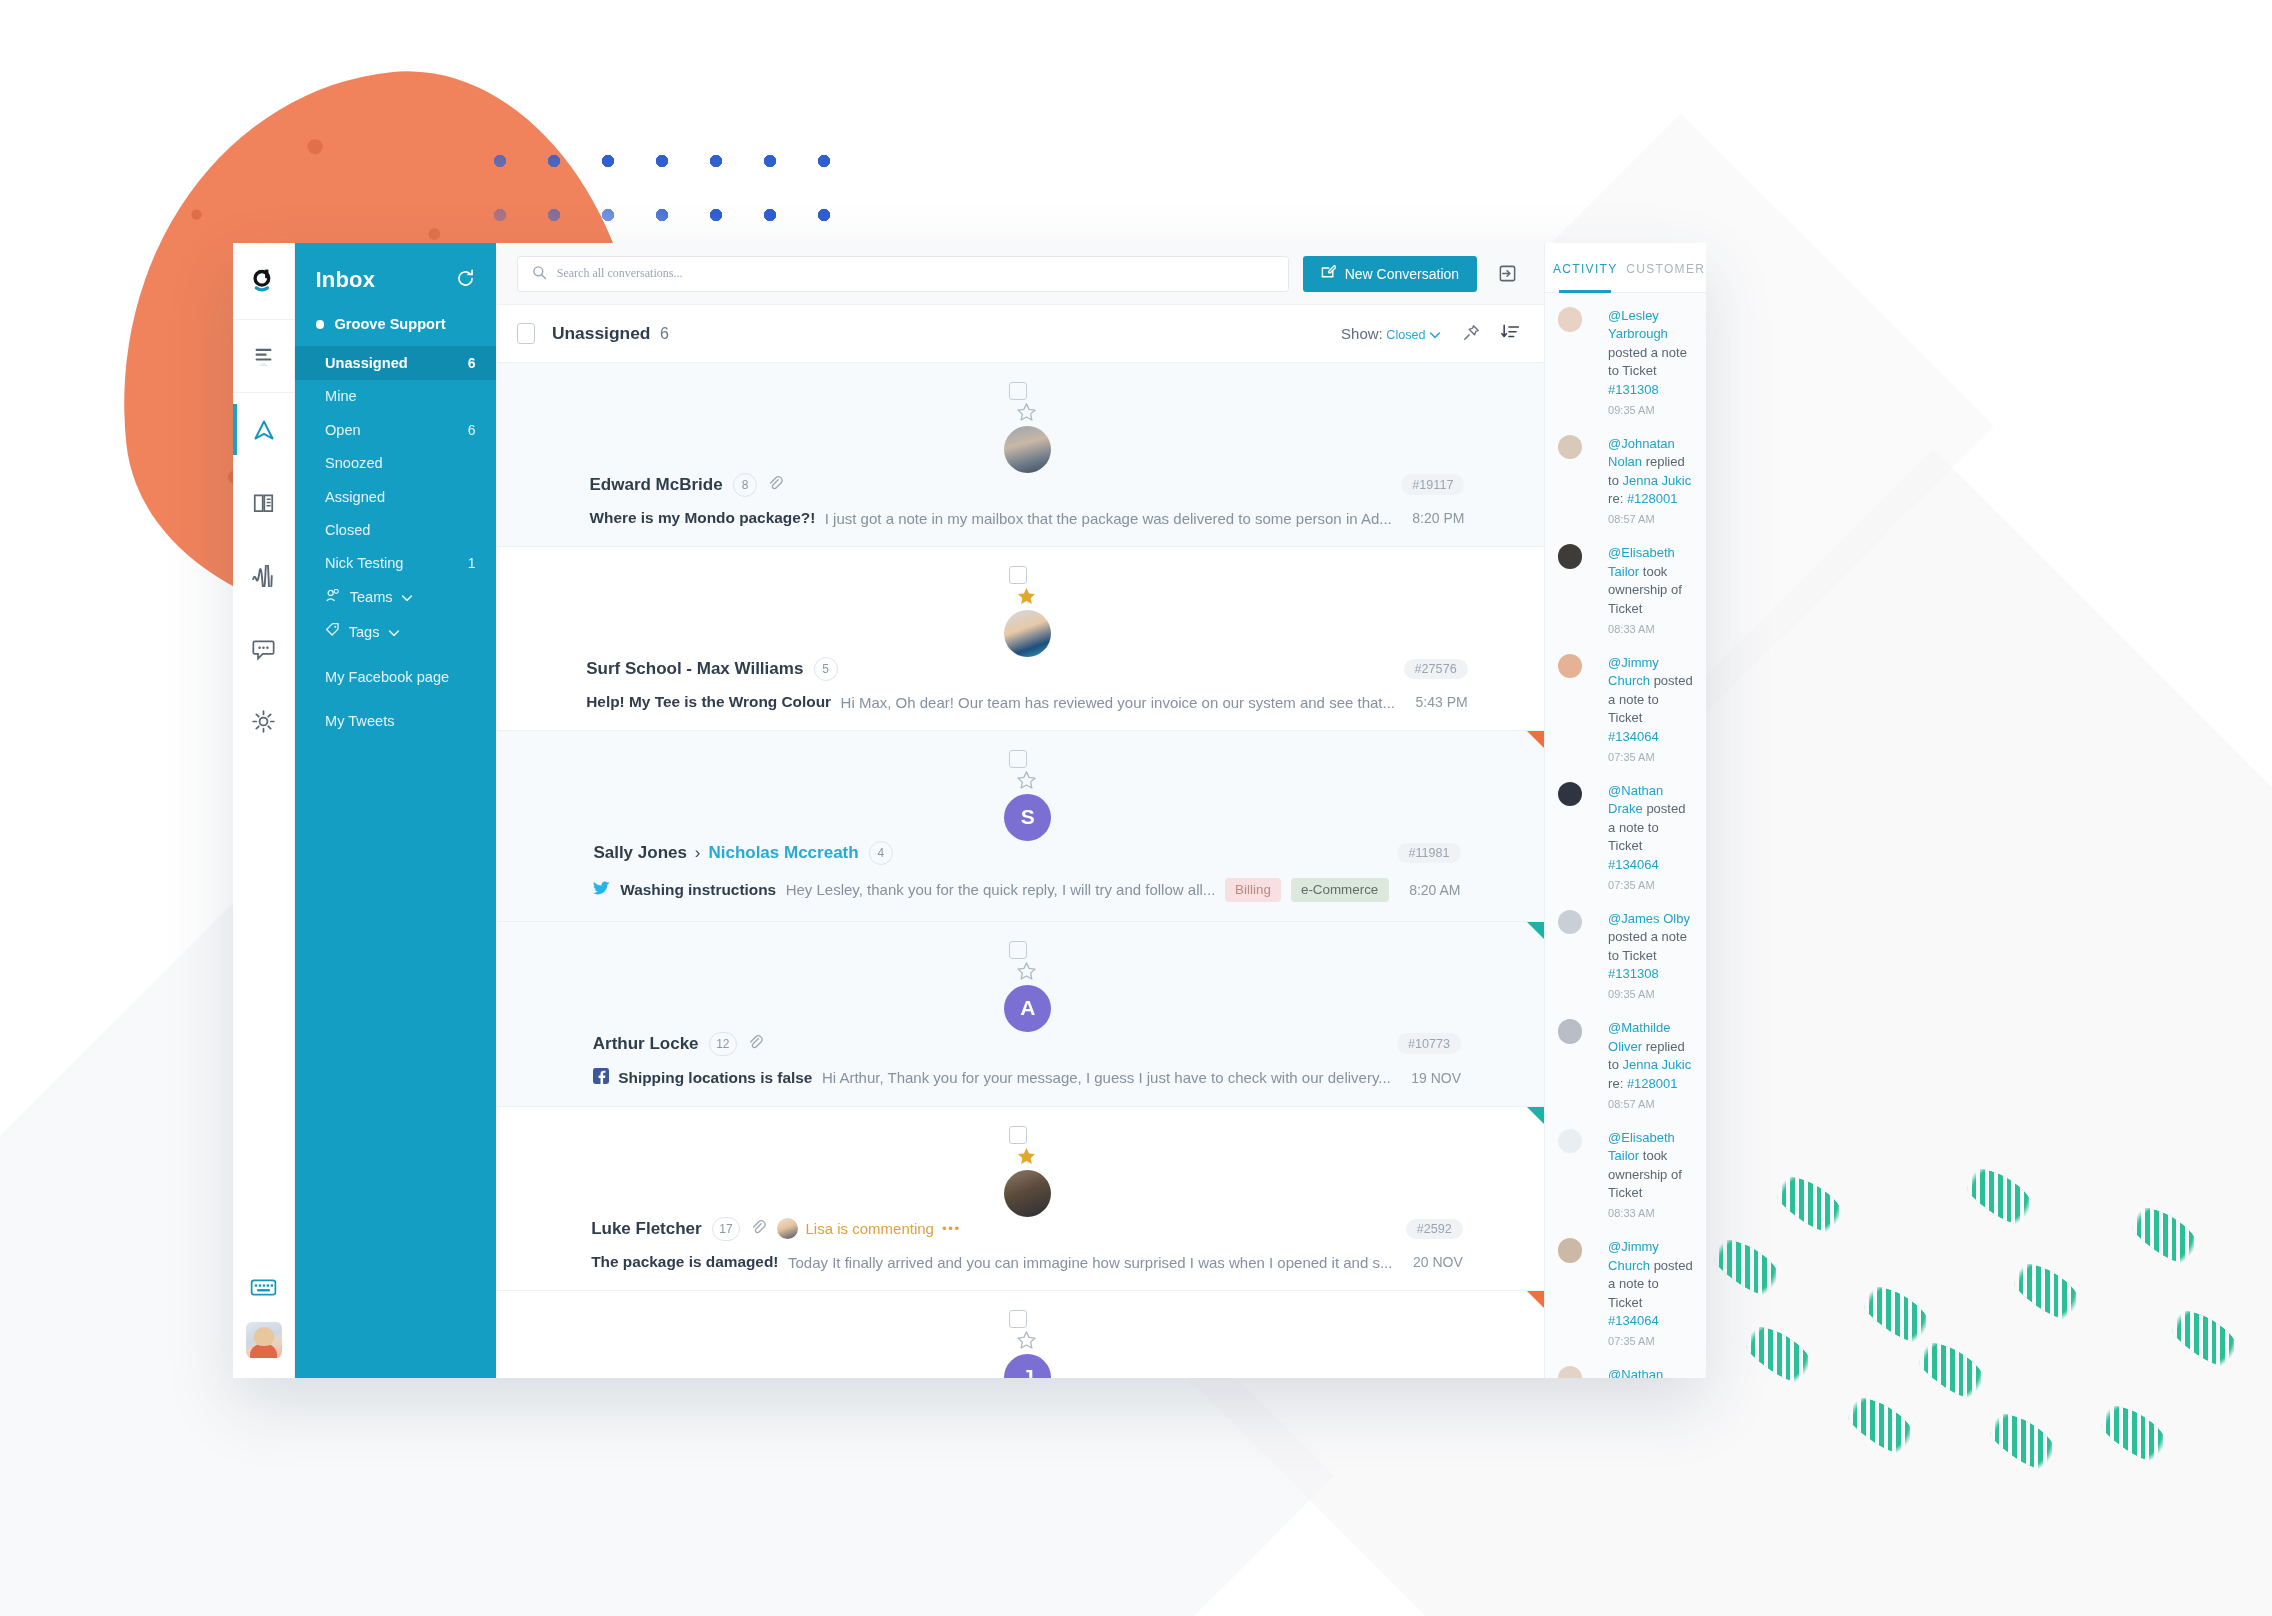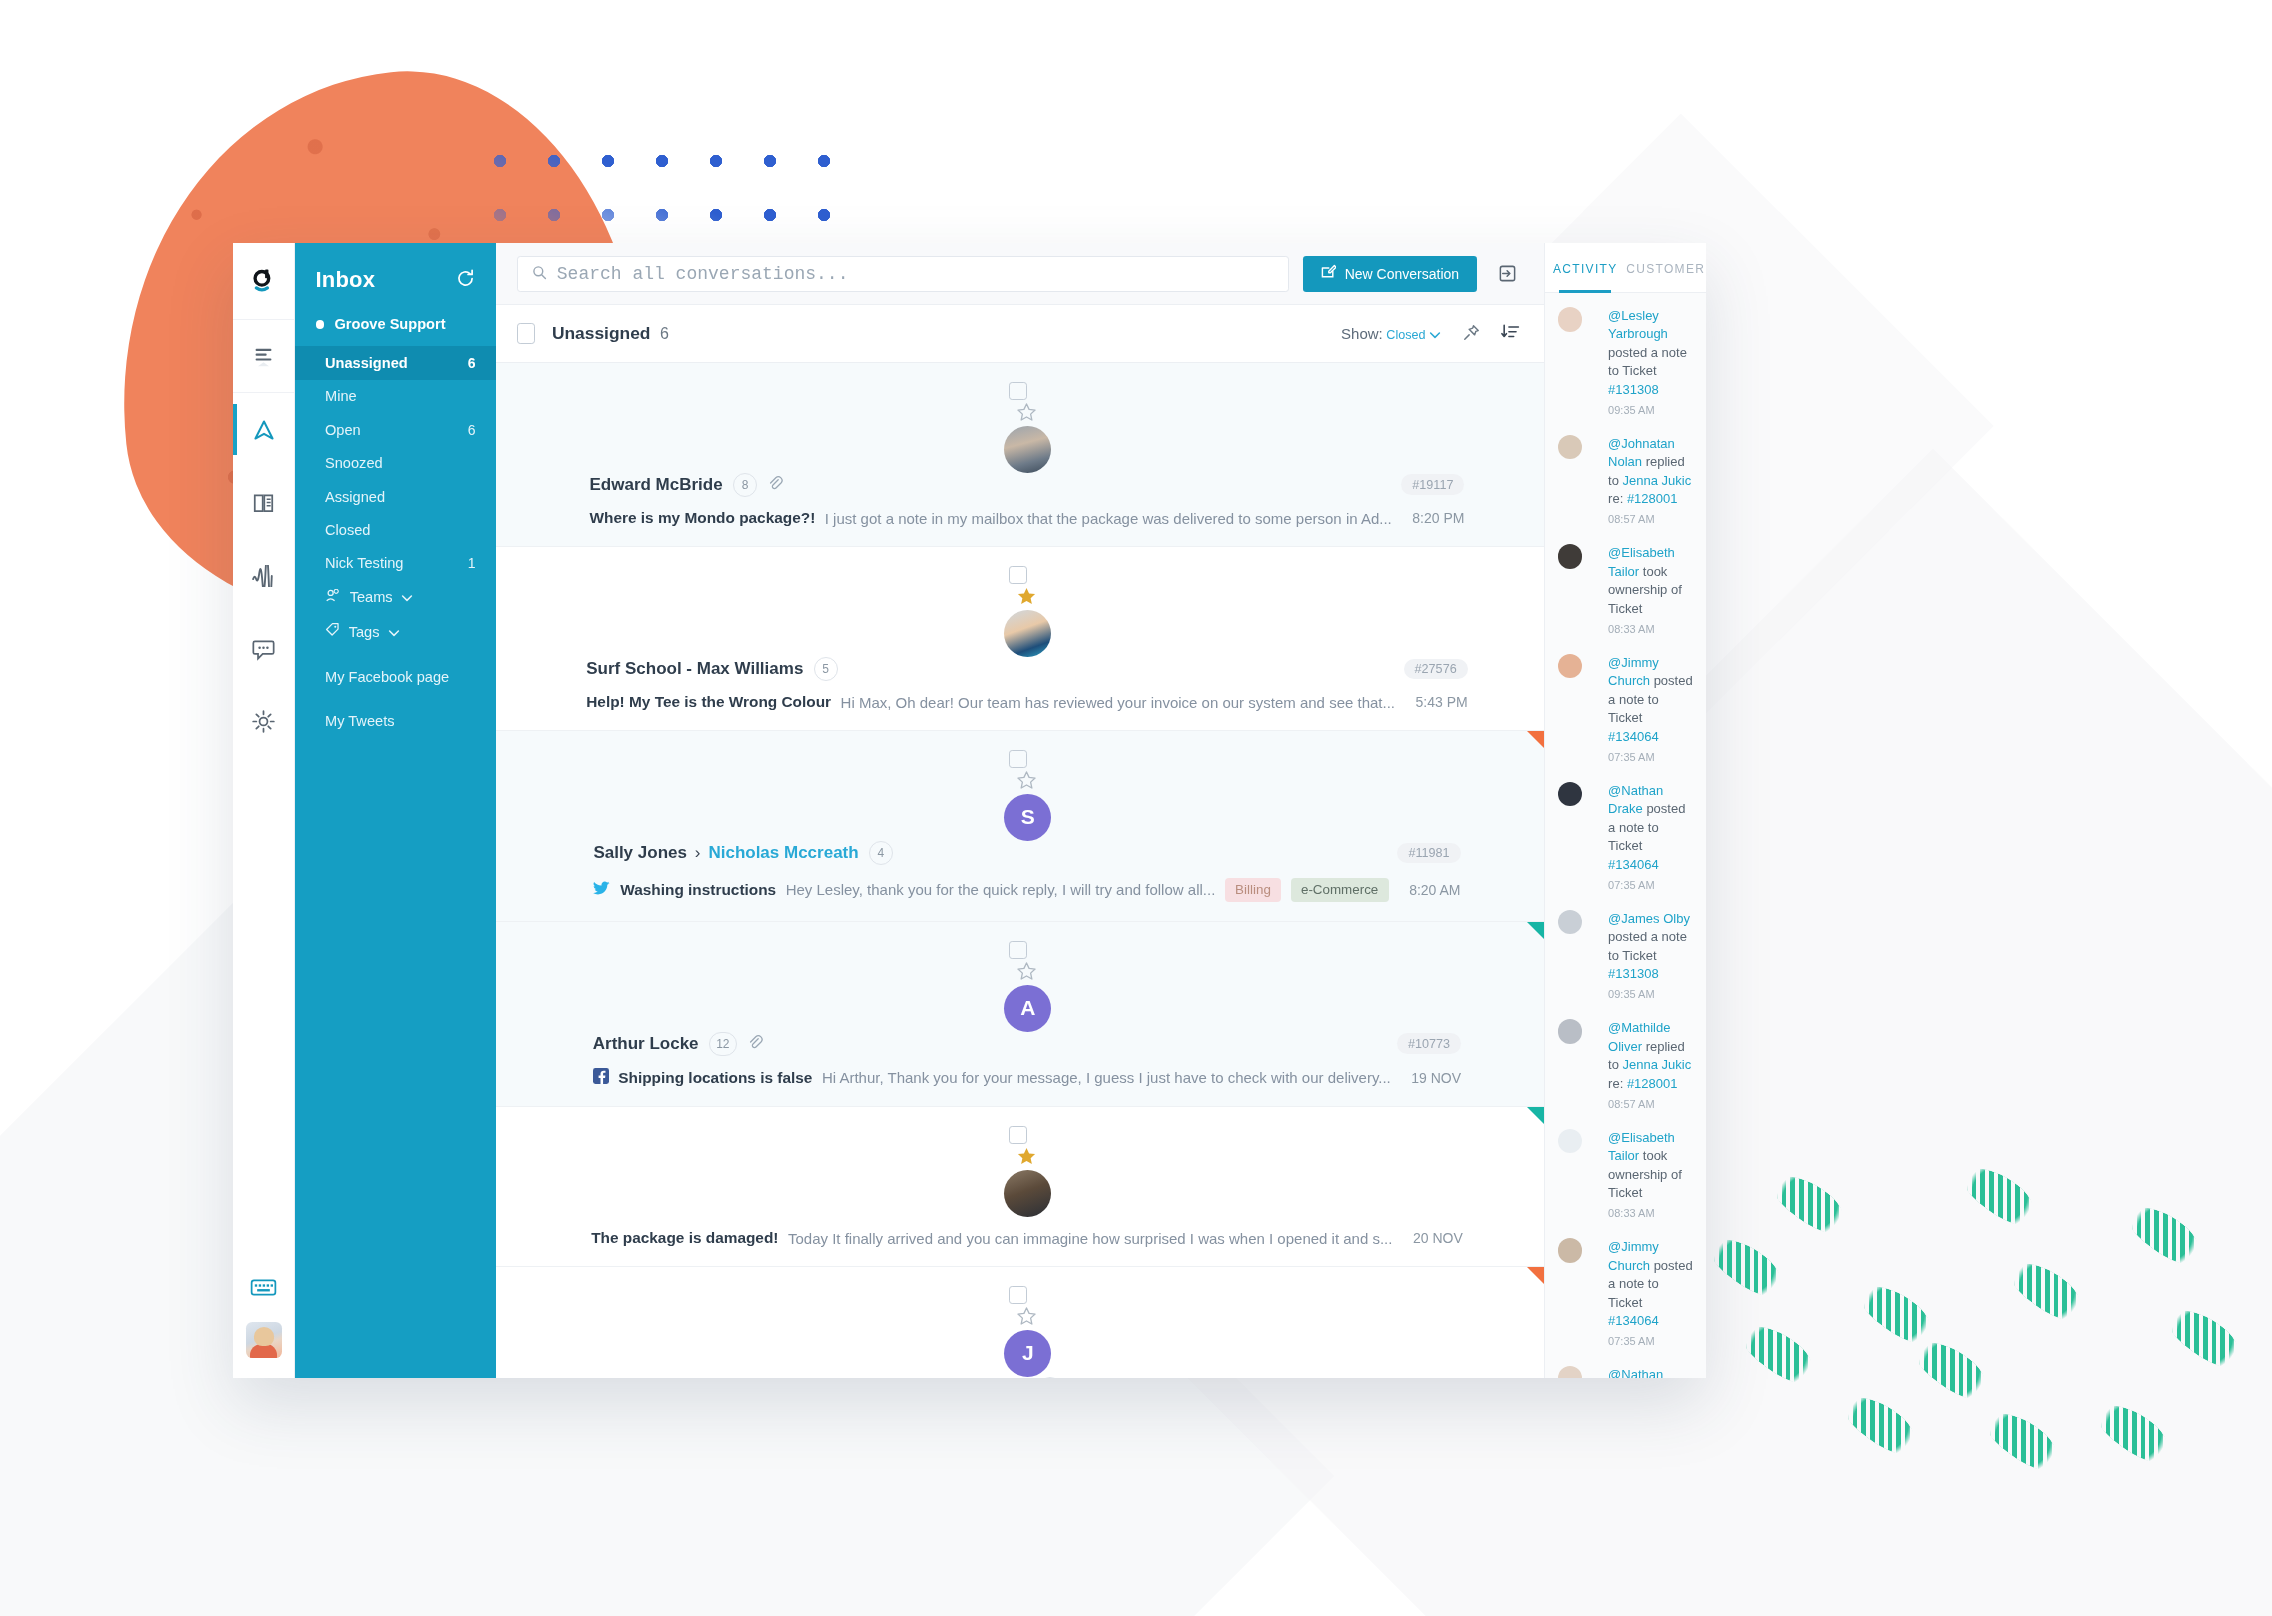--- a/index.html
+++ b/index.html
@@ -116,22 +116,22 @@
   .list{ flex:1; display:flex; flex-direction:column; background:#fff; min-width:0;}
   .toolbar{
     height:62px; background:#f8f9fb; border-bottom:0.8px solid #eceff3;
     display:flex; align-items:center; padding:0 20.5px; gap:14px;
   }
   .search{
     flex:1; height:36px; background:#fff; border:0.8px solid #e4e8ee; border-radius:3.2px;
     display:flex; align-items:center; gap:10.3px; padding:0 14px;
   }
   .search input{
-    border:0; outline:0; font-size:18px; color:#5d6b7a; width:100%;
-    font-family:Liberation Mono, monospace; background:transparent;
+    border:0; outline:0; font-size:12px; color:#5d6b7a; width:100%;
+    font-family:Liberation Serif, serif; background:transparent;
   }
   .search input::placeholder{ color:#9aa7b4; }
   .newconv{
     height:36px; background:#1498bd; color:#fff; border:0; border-radius:3.2px;
     padding:0 17.4px; font-size:14px; display:flex; align-items:center; gap:8.7px;
     cursor:pointer; font-family:"Liberation Sans", sans-serif; white-space:nowrap;
   }
   .collapse-btn{ width:33px; height:36px; display:flex; align-items:center; justify-content:center; cursor:pointer;}
 
   .listhead{
@@ -553,20 +553,35 @@
       <div class="row">
         <div class="corner teal"></div>
         <div class="cbox"></div>
         <div class="star">
           <svg width="21" height="21" viewBox="0 0 27 27">
               <path d="M13.5 2.5 l3.3 7 7.7 .9 -5.7 5.2 1.6 7.6 -6.9 -3.9 -6.9 3.9 1.6 -7.6 -5.7 -5.2 7.7 -.9 z" fill="#e0a82e"></path>
             </svg>
         </div>
         <div class="avatar av-luke"></div>
         <div class="rowbody">
+          <div class="rowtop">
+            <span class="rname">Luke Fletcher</span>
+            <span class="badge-n">17</span>
+            <span>
+              <svg width="16" height="16" viewBox="0 0 20 20">
+                  <path d="M14 6 L7.5 12.5 a2.6 2.6 0 0 0 3.7 3.7 L17.5 10 a4.6 4.6 0 0 0 -6.5 -6.5 L4.5 10" fill="none" stroke="#9aa7b4" stroke-width="1.6" stroke-linecap="round"></path>
+                </svg>
+            </span>
+            <span class="typing">
+              <span class="typing-av"></span>
+              <span>Lisa is commenting</span>
+              <span class="typing-dots">•••</span>
+            </span>
+            <span class="ticket">#2592</span>
+          </div>
           <div class="rowbot">
             <span class="rsubj">The package is damaged!</span>
             <span class="rprev">Today It finally arrived and you can immagine how surprised I was when I opened it and s...</span>
             <span class="rtime">20 NOV</span>
           </div>
         </div>
       </div>
 
       <div class="row">
         <div class="corner"></div>

